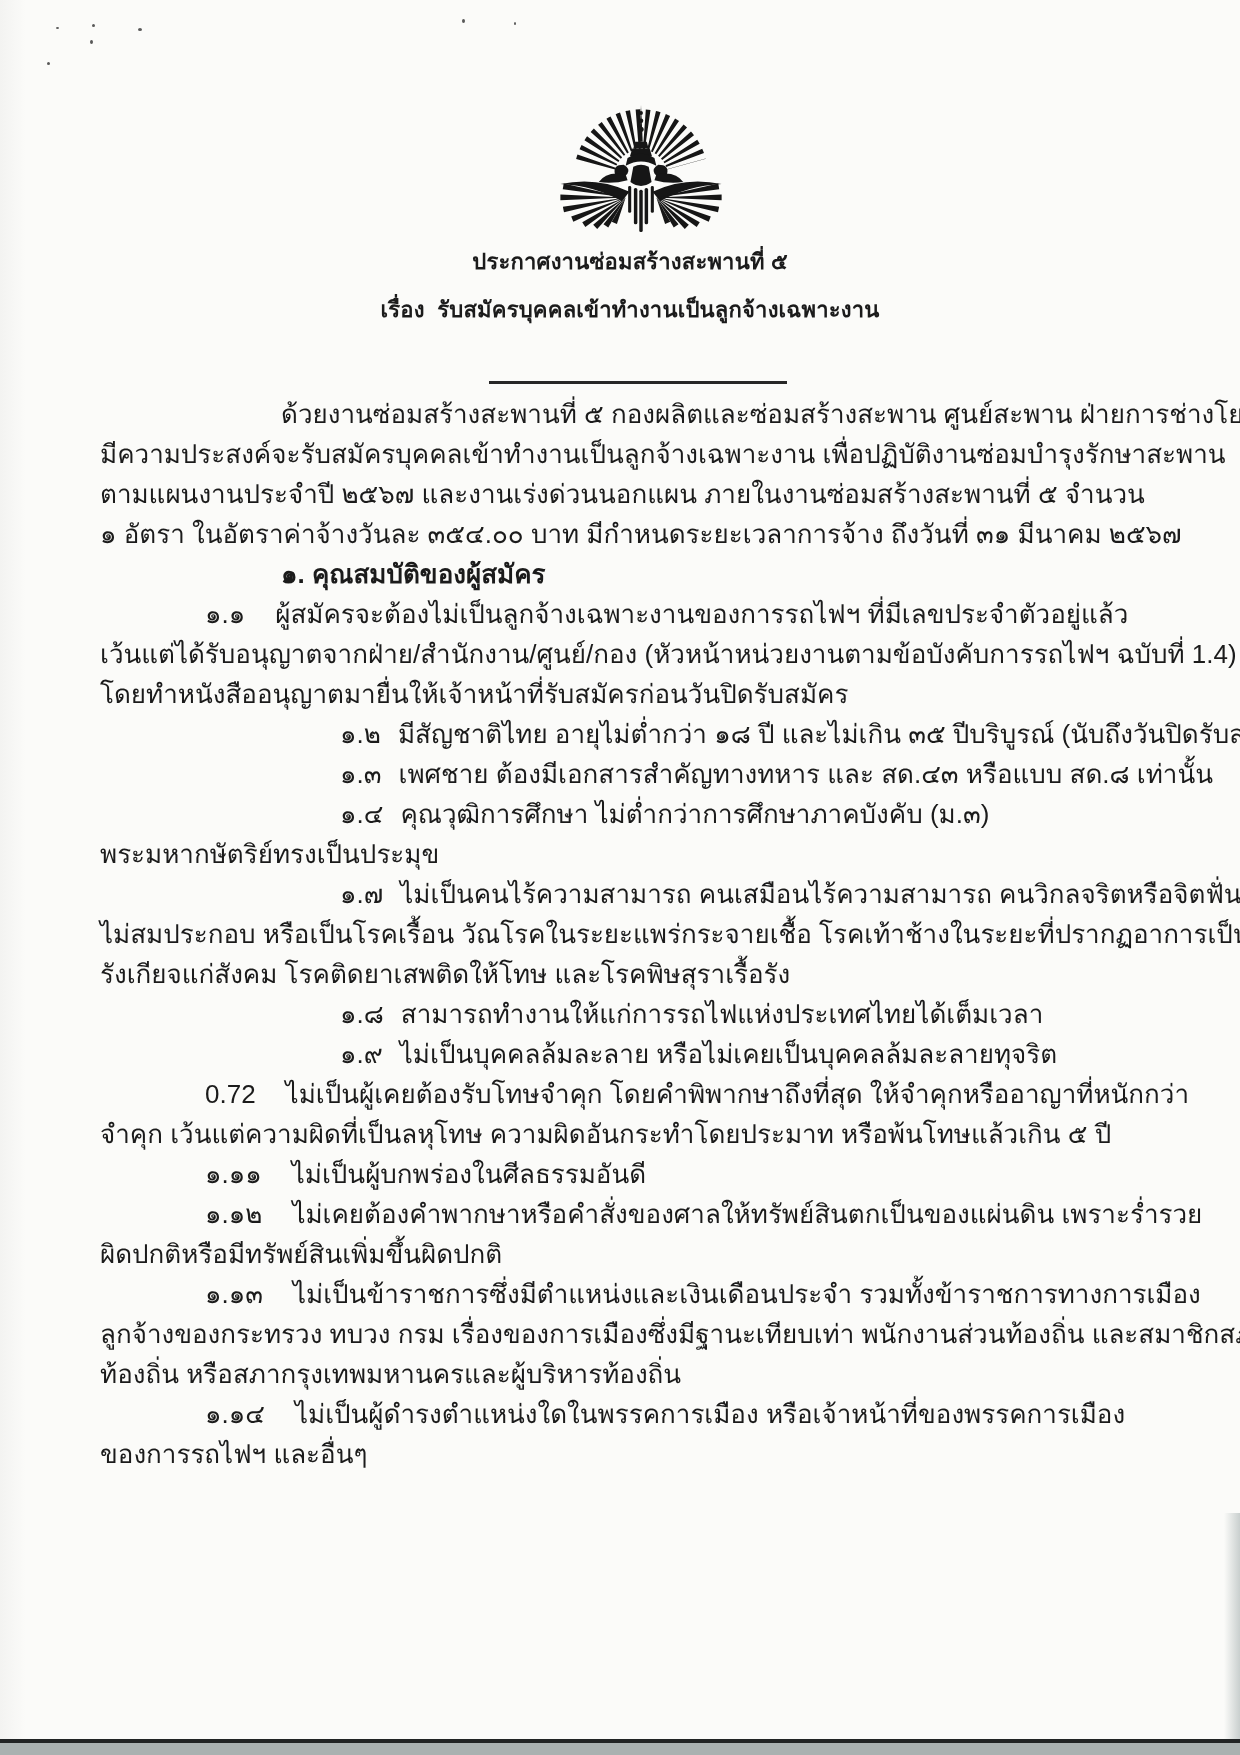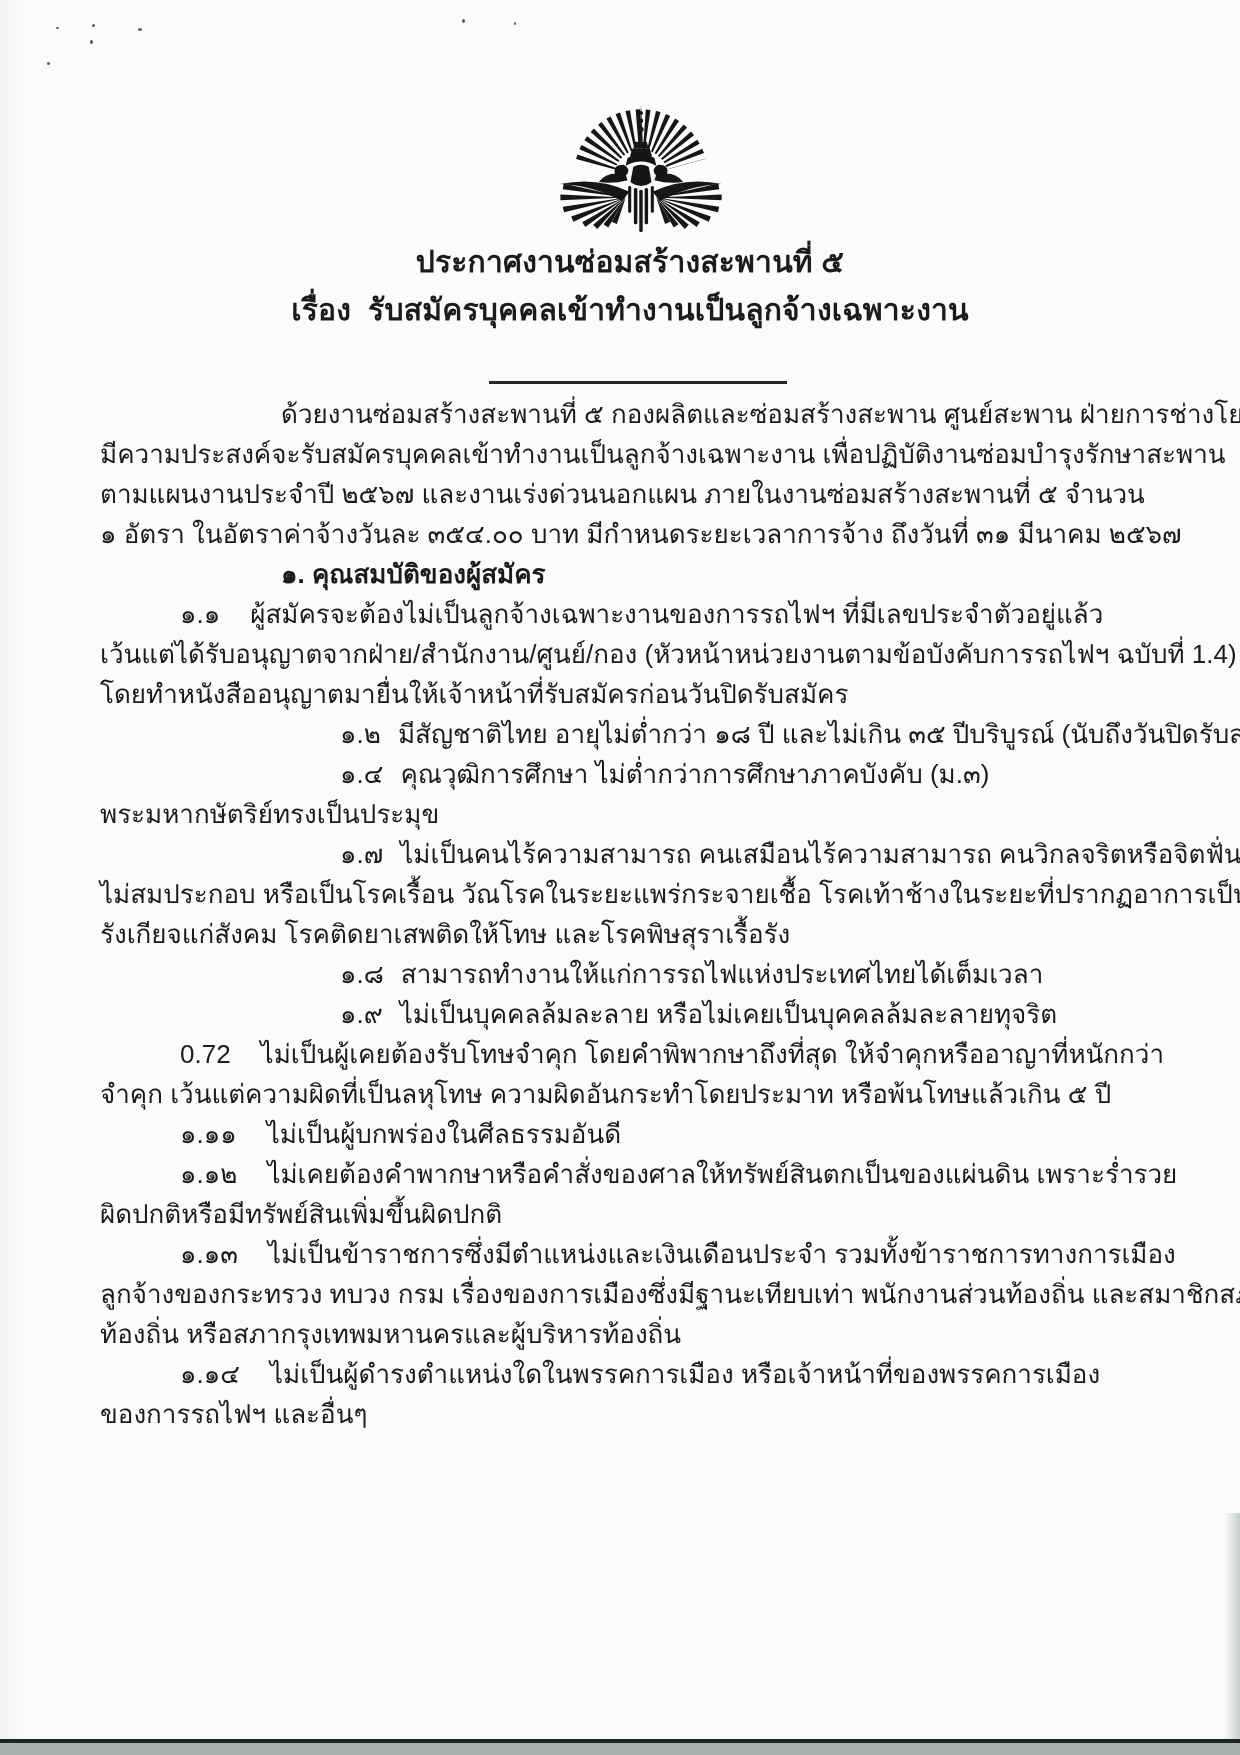--- a/index.html
+++ b/index.html
@@ -38,38 +38,38 @@
     position:absolute;left:545px;top:84px;width:192px;height:154px;
   }
   .emblem svg{width:100%;height:100%;display:block;}
 
   
   .title-block{
     position:absolute;left:100px;top:238px;width:1060px;
     text-align:center;
   }
   .doc-title{
-    font-size:30px;font-weight:bold;line-height:48px;
+    font-size:22px;font-weight:bold;line-height:48px;
     white-space:pre-wrap;letter-spacing:.2px;
   }
   .divider{
     position:absolute;left:489px;top:381px;width:298px;height:3px;
     background:#272727;
   }
 
   
   .doc-body{
     position:absolute;left:100px;top:394px;width:1045px;
     font-size:26px;
   }
   .line{height:40px;line-height:40px;white-space:nowrap;}
   .line .num{display:inline-block;}
   .para{text-indent:181px;}
   .heading{margin-left:181px;font-weight:bold;}
-  .item1{margin-left:80px;}
+  .item1{margin-left:105px;}
   .item2{margin-left:240px;}
   .item1 .num{margin-right:30px;}
   .item2 .num{margin-right:17px;}
 </style>
 </head>
 <body>
 
 <div class="page">
 
   <div>
@@ -132,20 +132,21 @@
   <div class="doc-body">
       <div class="line para"><span class="txt">ด้วยงานซ่อมสร้างสะพานที่ ๕ กองผลิตและซ่อมสร้างสะพาน ศูนย์สะพาน ฝ่ายการช่างโยธา</span></div>
       <div class="line"><span class="txt">มีความประสงค์จะรับสมัครบุคคลเข้าทำงานเป็นลูกจ้างเฉพาะงาน เพื่อปฏิบัติงานซ่อมบำรุงรักษาสะพาน</span></div>
       <div class="line"><span class="txt">ตามแผนงานประจำปี ๒๕๖๗ และงานเร่งด่วนนอกแผน ภายในงานซ่อมสร้างสะพานที่ ๕ จำนวน</span></div>
       <div class="line"><span class="txt">๑ อัตรา ในอัตราค่าจ้างวันละ ๓๕๔.๐๐ บาท มีกำหนดระยะเวลาการจ้าง ถึงวันที่ ๓๑ มีนาคม ๒๕๖๗</span></div>
       <div class="line heading"><span class="txt">๑. คุณสมบัติของผู้สมัคร</span></div>
       <div class="line item1"><span class="num">๑.๑</span><span class="txt">ผู้สมัครจะต้องไม่เป็นลูกจ้างเฉพาะงานของการรถไฟฯ ที่มีเลขประจำตัวอยู่แล้ว</span></div>
       <div class="line"><span class="txt">เว้นแต่ได้รับอนุญาตจากฝ่าย/สำนักงาน/ศูนย์/กอง (หัวหน้าหน่วยงานตามข้อบังคับการรถไฟฯ ฉบับที่ 1.4)</span></div>
       <div class="line"><span class="txt">โดยทำหนังสืออนุญาตมายื่นให้เจ้าหน้าที่รับสมัครก่อนวันปิดรับสมัคร</span></div>
       <div class="line item2"><span class="num">๑.๒</span><span class="txt">มีสัญชาติไทย อายุไม่ต่ำกว่า ๑๘ ปี และไม่เกิน ๓๕ ปีบริบูรณ์ (นับถึงวันปิดรับสมัคร)</span></div>
+      <div class="line item2"><span class="num">๑.๓</span><span class="txt">เพศชาย ต้องมีเอกสารสำคัญทางทหาร และ สด.๔๓ หรือแบบ สด.๘ เท่านั้น</span></div>
       <div class="line item2"><span class="num">๑.๔</span><span class="txt">คุณวุฒิการศึกษา ไม่ต่ำกว่าการศึกษาภาคบังคับ (ม.๓)</span></div>
       <div class="line"><span class="txt">พระมหากษัตริย์ทรงเป็นประมุข</span></div>
       <div class="line item2"><span class="num">๑.๗</span><span class="txt">ไม่เป็นคนไร้ความสามารถ คนเสมือนไร้ความสามารถ คนวิกลจริตหรือจิตฟั่นเฟือน</span></div>
       <div class="line"><span class="txt">ไม่สมประกอบ หรือเป็นโรคเรื้อน วัณโรคในระยะแพร่กระจายเชื้อ โรคเท้าช้างในระยะที่ปรากฏอาการเป็นที่</span></div>
       <div class="line"><span class="txt">รังเกียจแก่สังคม โรคติดยาเสพติดให้โทษ และโรคพิษสุราเรื้อรัง</span></div>
       <div class="line item2"><span class="num">๑.๘</span><span class="txt">สามารถทำงานให้แก่การรถไฟแห่งประเทศไทยได้เต็มเวลา</span></div>
       <div class="line item2"><span class="num">๑.๙</span><span class="txt">ไม่เป็นบุคคลล้มละลาย หรือไม่เคยเป็นบุคคลล้มละลายทุจริต</span></div>
       <div class="line item1"><span class="num">0.72</span><span class="txt">ไม่เป็นผู้เคยต้องรับโทษจำคุก โดยคำพิพากษาถึงที่สุด ให้จำคุกหรืออาญาที่หนักกว่า</span></div>
       <div class="line"><span class="txt">จำคุก เว้นแต่ความผิดที่เป็นลหุโทษ ความผิดอันกระทำโดยประมาท หรือพ้นโทษแล้วเกิน ๕ ปี</span></div>
       <div class="line item1"><span class="num">๑.๑๑</span><span class="txt">ไม่เป็นผู้บกพร่องในศีลธรรมอันดี</span></div>

